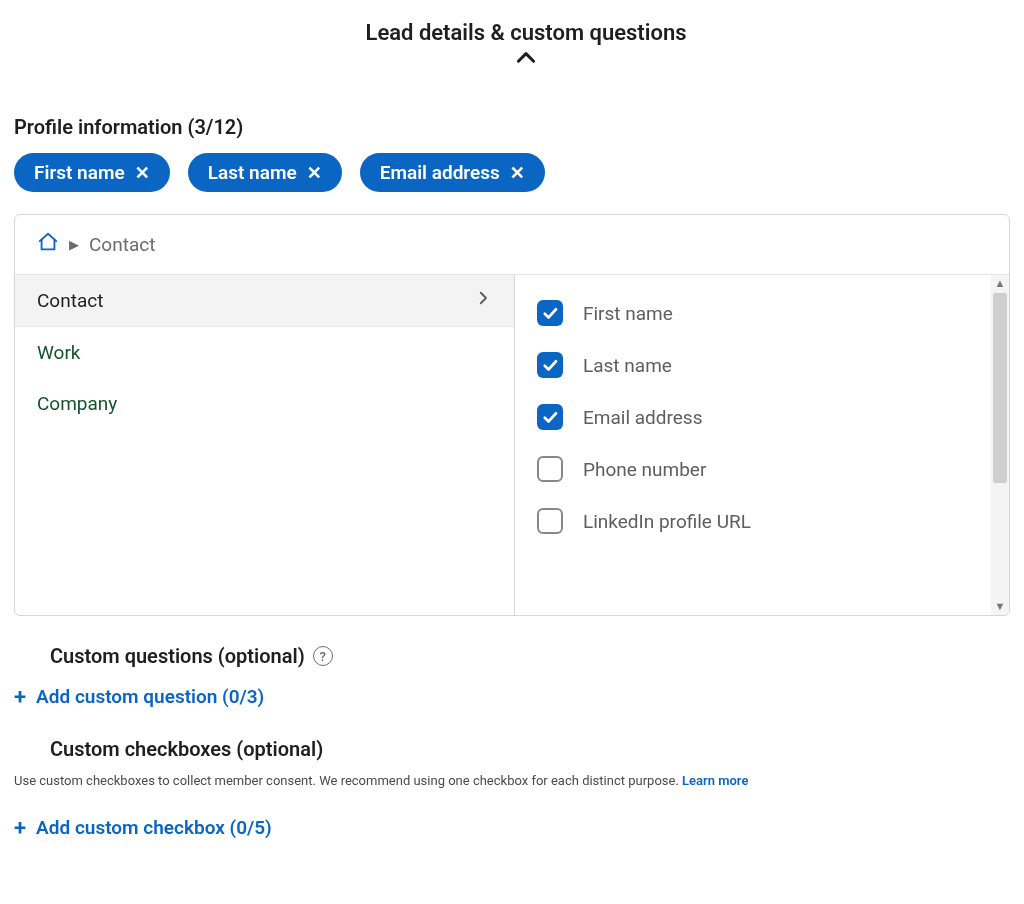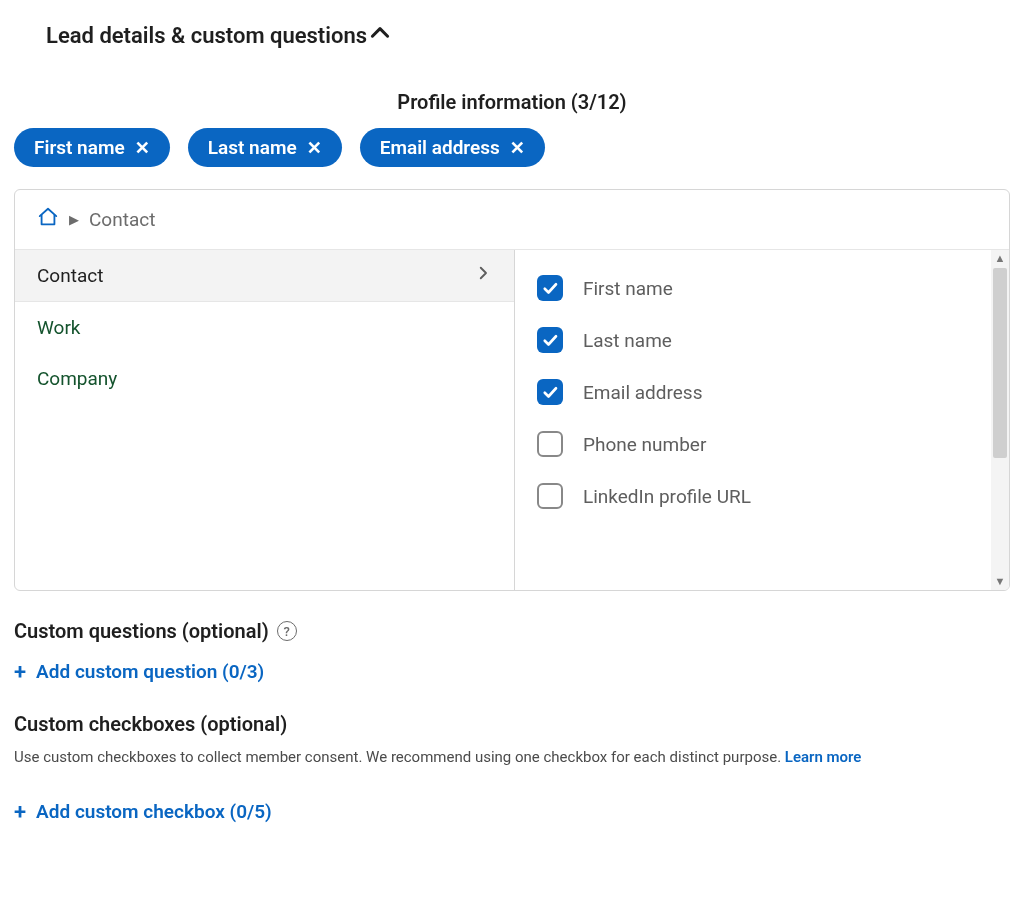--- a/index.html
+++ b/index.html
@@ -6,38 +6,38 @@
     body {
       font-family: -apple-system, BlinkMacSystemFont, "Segoe UI", Roboto, Helvetica, Arial, sans-serif;
       background: #fff;
       color: #1f1f1f;
       padding: 12px 14px 40px 14px;
       width: 1024px;
     }
     
     .section-header {
       display: flex;
-      justify-content: flex-start;
+      justify-content: space-between;
       align-items: center;
       padding: 8px 4px 18px 32px;
+      flex-direction: column;
     }
     .section-title {
       font-size: 22px;
       font-weight: 600;
       color: #1f1f1f;
     }
     .chevron-up svg { width: 26px; height: 26px; }
 
     
     .subheading {
       font-size: 20px;
       font-weight: 600;
       margin: 22px 0 14px 0;
       color: #1f1f1f;
-      text-align: center;
     }
 
     
     .pill-row {
       display: flex;
       gap: 18px;
       flex-wrap: wrap;
       margin-bottom: 22px;
     }
     .pill {
@@ -160,20 +160,21 @@
 
     
     .sub-block { margin-bottom: 22px; }
     .sub-block-title {
       font-size: 20px;
       font-weight: 600;
       display: flex;
       align-items: center;
       gap: 8px;
       margin-bottom: 10px;
+      margin-left: 36px;
     }
     .help-icon {
       display: inline-flex;
       width: 20px;
       height: 20px;
       border: 1.5px solid #6c6c6c;
       border-radius: 50%;
       align-items: center;
       justify-content: center;
       font-size: 13px;
@@ -186,24 +187,24 @@
       gap: 10px;
       color: #0a66c2;
       font-size: 19px;
       font-weight: 600;
       cursor: pointer;
       padding: 6px 0;
     }
     .add-link .plus-icon { font-size: 22px; font-weight: 600; }
 
     .desc-text {
-      font-size: 15px;
+      font-size: 13px;
       color: #4b4b4b;
       line-height: 1.5;
-      margin-bottom: 24px;
+      margin-bottom: 18px;
     }
     .desc-text .learn-more {
       color: #0a66c2;
       font-weight: 600;
       cursor: pointer;
     }
   </style>
 </head>
 <body>
 

